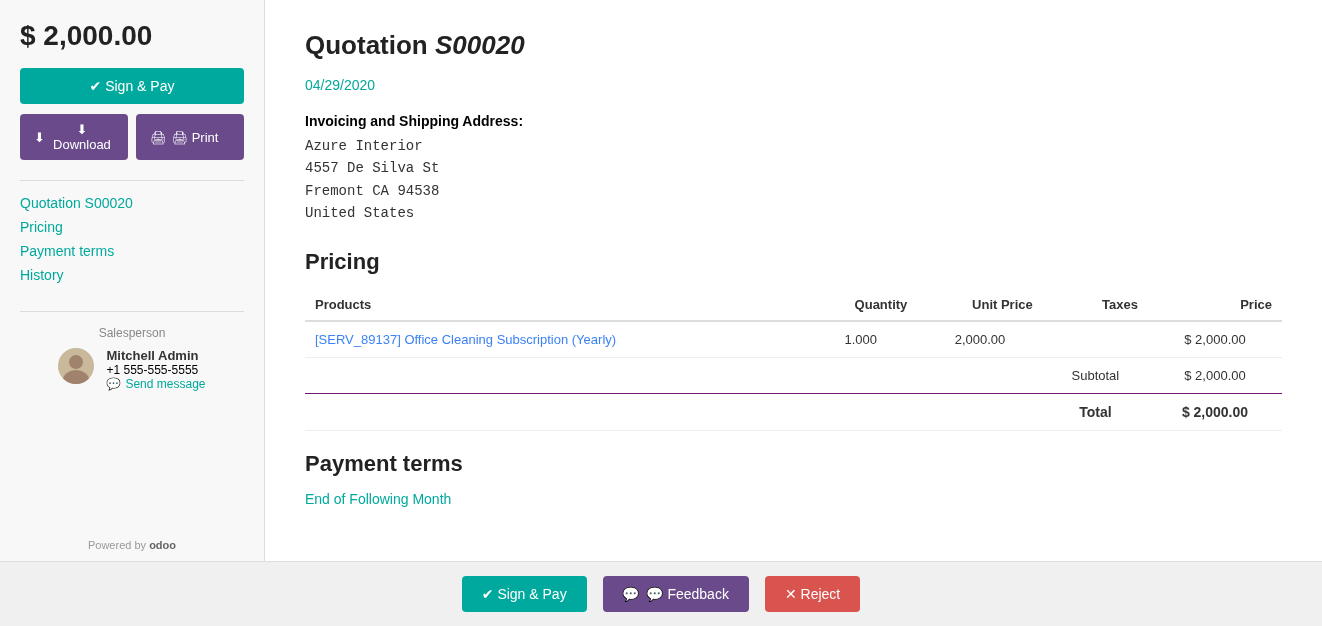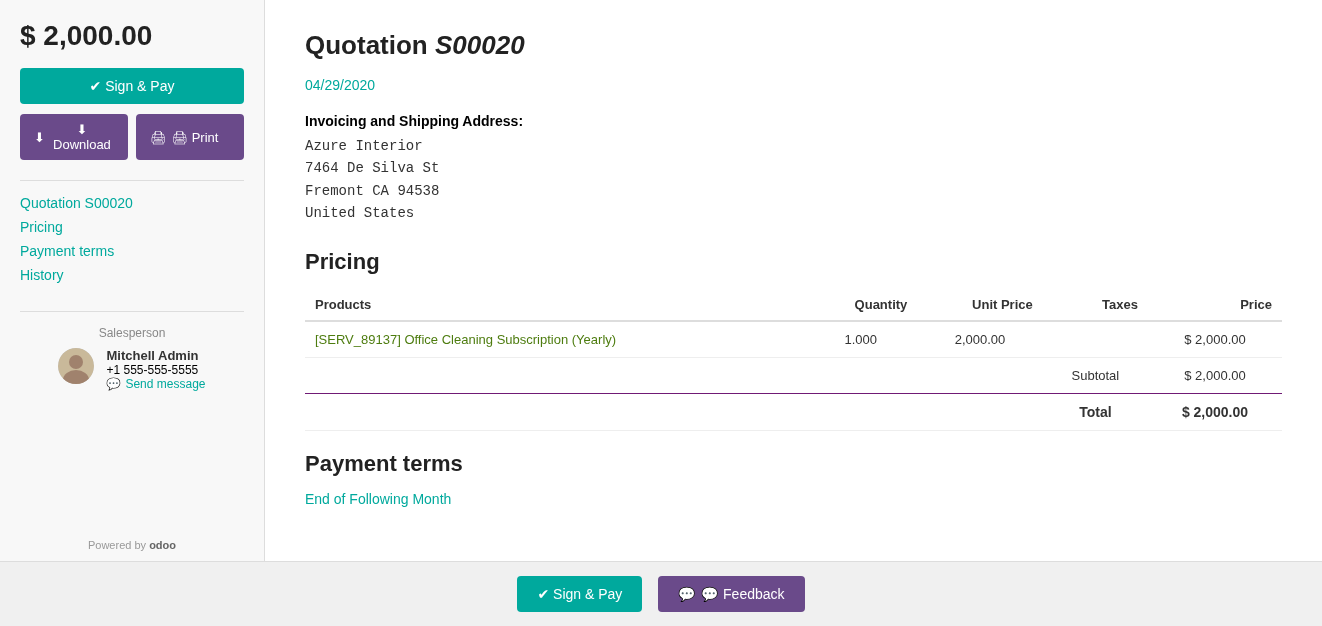--- a/index.html
+++ b/index.html
@@ -246,21 +246,21 @@
       font-size: 13px;
       color: #333;
       border-bottom: 1px solid #eee;
     }
 
     .pricing-table td.right {
       text-align: center;
     }
 
     .product-link {
-      color: #4d7c0f;
+      color: #3b82f6;
       text-decoration: none;
     }
 
     .subtotal-row td {
       border-bottom: 1px solid #701a75;
       font-size: 13px;
     }
 
     .total-row td {
       font-weight: bold;
@@ -388,21 +388,21 @@
     <div class="quotation-title">
       <span>Quotation </span><em>S00020</em>
     </div>
 
     <div class="quotation-date">04/29/2020</div>
 
     <div class="address-section">
       <div class="address-label">Invoicing and Shipping Address:</div>
       <div class="address-lines">
         <div>Azure Interior</div>
-        <div>7464 De Silva St</div>
+        <div>4557 De Silva St</div>
         <div>Fremont CA 94538</div>
         <div>United States</div>
       </div>
     </div>
 
     <div class="section-title">Pricing</div>
 
     <table class="pricing-table">
       <thead>
         <tr>
@@ -442,13 +442,14 @@
     </div>
   </main>
 </div>
 
 <div class="footer-bar">
   <button class="footer-btn-sign">✔ Sign &amp; Pay</button>
   <button class="footer-btn-feedback">
     <span>💬</span>
     <span>💬 Feedback</span>
   </button>
+  <button class="footer-btn-reject">✕ Reject</button>
 </div>
 
 </body></html>

